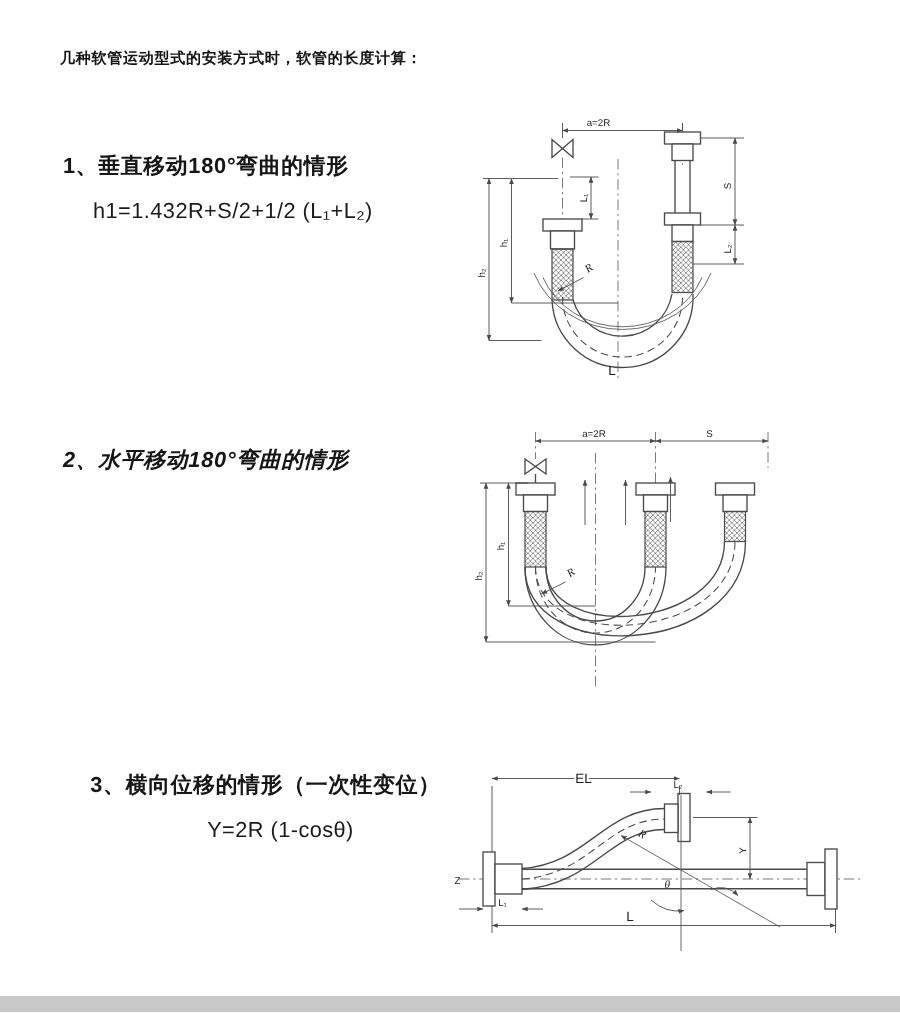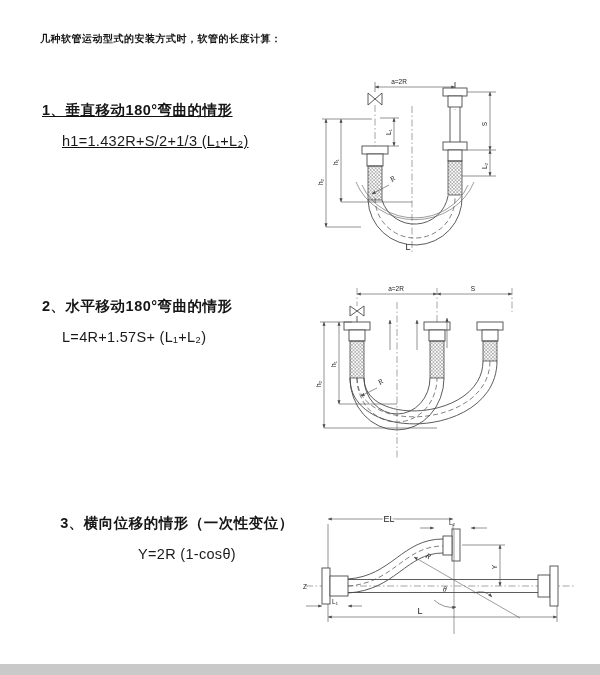--- a/index.html
+++ b/index.html
@@ -3,22 +3,22 @@
 <meta charset="utf-8">
 <style>
   html,body{margin:0;padding:0;background:#ffffff;}
   .page{position:relative;width:600px;height:675px;background:#ffffff;overflow:hidden;
         font-family:"Liberation Sans","DejaVu Sans",sans-serif;color:#111;}
   .doc-title{position:absolute;left:30px;top:32px;font-size:10px;font-weight:bold;
              letter-spacing:0.5px;color:#141414;margin-left:10px;}
   .sec{position:absolute;left:42px;width:270px;}
   .sec-heading{font-size:14.5px;font-weight:bold;letter-spacing:0.5px;color:#161616;margin-bottom:6px;}
   .formula{font-size:14.5px;line-height:31px;padding-left:20px;letter-spacing:0.3px;color:#1a1a1a;}
-  .sec1{top:101px;text-decoration:underline;}
-  .sec2{top:297px;}
+  .sec1{top:101px;}
+  .sec2{top:297px;font-style:italic;}
   .sec3{top:514px;text-align:center;}
   svg{position:absolute;}
   .svg1{left:305px;top:68px;}
   .svg2{left:305px;top:278px;}
   .svg3{left:295px;top:498px;}
   .geo{stroke:#4a4a4a;stroke-width:0.9;fill:none;}
   .geothin{stroke:#5a5a5a;stroke-width:0.6;fill:none;}
   .dim{stroke:#4a4a4a;stroke-width:0.6;fill:none;}
   .cl{stroke:#6a6a6a;stroke-width:0.6;fill:none;stroke-dasharray:7 2.5 1.5 2.5;}
   .hd{stroke:#4a4a4a;stroke-width:0.7;fill:none;stroke-dasharray:5 3;}
@@ -30,26 +30,25 @@
 </style>
 </head>
 <body>
 
 <div class="page">
 
   <div class="doc-title">几种软管运动型式的安装方式时，软管的长度计算：</div>
 
   <div class="sec sec1">
     <div class="sec-heading">1、垂直移动180°弯曲的情形</div>
-    <div class="formula">h1=1.432R+S/2+1/3 (L₁+L₂)</div>
+    <div class="formula">h1=1.432R+S/2+1/2 (L₁+L₂)</div>
   </div>
 
   <div class="sec sec2">
     <div class="sec-heading">2、水平移动180°弯曲的情形</div>
-    <div class="formula">L=4R+1.57S+ (L₁+L₂)</div>
   </div>
 
   <div class="sec sec3">
     <div class="sec-heading">3、横向位移的情形（一次性变位）</div>
     <div class="formula">Y=2R (1-cosθ)</div>
   </div>
 
   <svg class="svg1" width="290" height="195" viewBox="305 68 290 195">
     <defs>
       <marker id="m1" viewBox="0 0 8 8" refX="7.2" refY="4" markerWidth="7" markerHeight="7" orient="auto-start-reverse">

